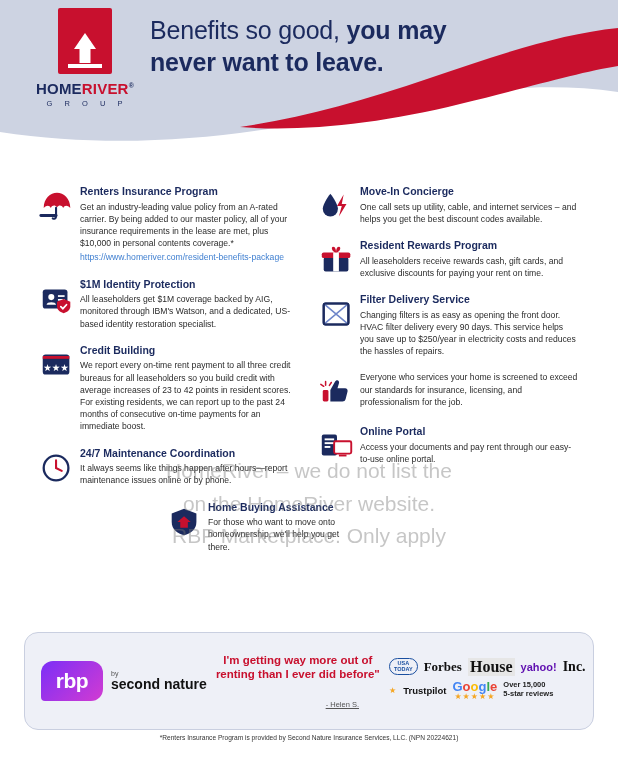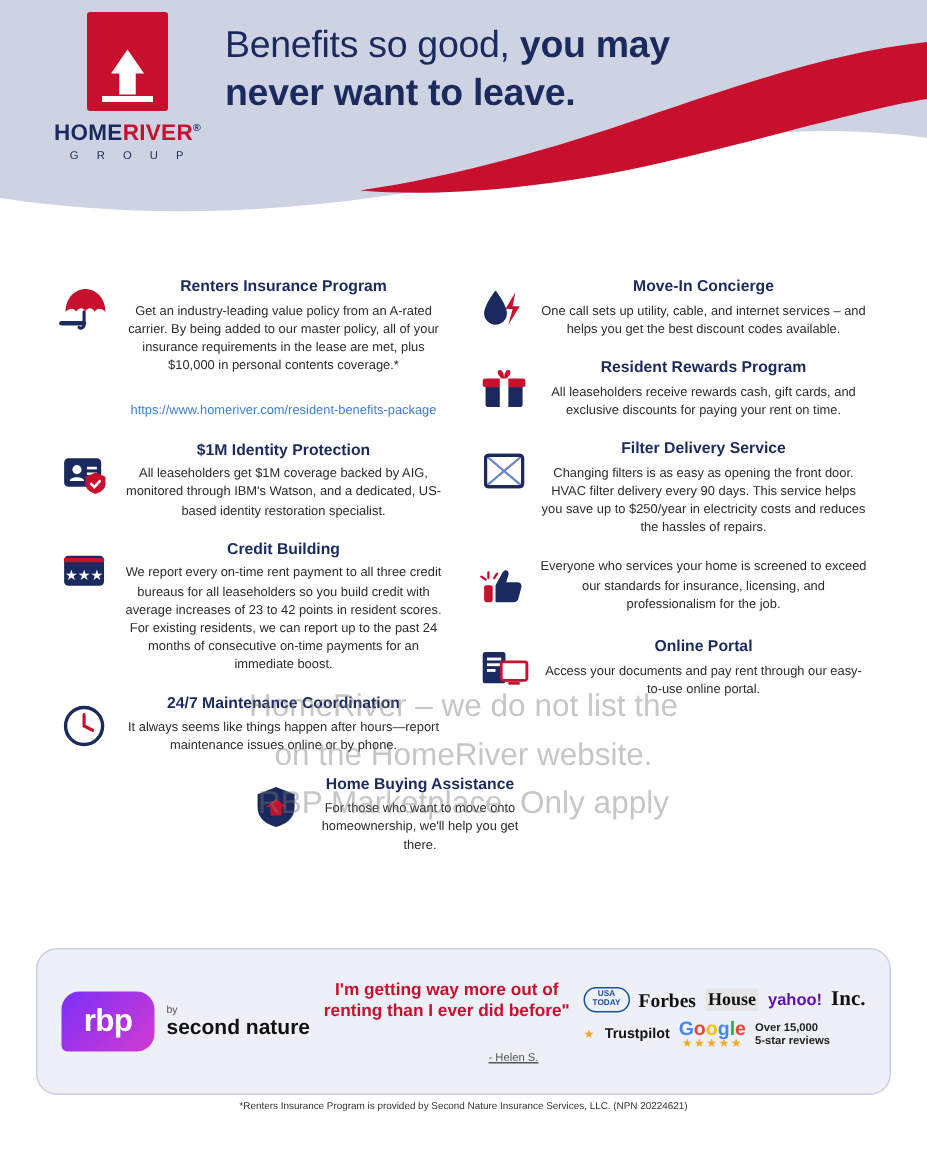--- a/index.html
+++ b/index.html
@@ -104,21 +104,21 @@
 
   
   .content {
     position: absolute;
     top: 185px; left: 0;
     width: 618px;
     display: flex;
     gap: 16px;
     padding: 0 34px;
   }
-  .col { width: 264px; text-align: center; }
+  .col { width: 264px; }
 
   .item {
     display: flex;
     margin-bottom: 14px;
   }
   .item-icon {
     width: 46px;
     min-width: 46px;
     padding-top: 2px;
     display: flex;
@@ -137,21 +137,21 @@
     font-size: 8.6px;
     line-height: 1.42;
     color: #2b2b2b;
     margin: 0;
   }
   .item-link {
     display: block;
     font-size: 8.6px;
     line-height: 1.42;
     color: #3f7fd0;
-    margin-top: 18px;
+    margin-top: 2px;
     word-break: break-all;
     text-decoration: none;
   }
 
   
   .ic { width: 38px; height: 38px; display: block; }
 
   
   .watermark {
     position: absolute;
@@ -233,21 +233,21 @@
     border: 1px solid #1a4fa0;
     color: #1a4fa0;
     border-radius: 9px;
     font-size: 5.5px;
     padding: 2px 4px;
     line-height: 1.05;
     text-align: center;
     font-weight: bold;
   }
   .forbes { font-family: "Liberation Serif", serif; font-size: 13px; font-weight: bold; color: #111; }
-  .house { font-family: "Liberation Serif", serif; font-size: 12px; font-weight: bold; color: #111; background:#e6e6e6; padding: 0 2px;}
+  .house { font-family: "Liberation Serif", serif; font-size: 16px; font-weight: bold; color: #111; background:#e6e6e6; padding: 0 2px;}
   .yahoo { font-size: 11px; font-weight: bold; color: #5f0fb0; }
   .inc { font-family: "Liberation Serif", serif; font-size: 14px; font-weight: bold; color: #111; }
   .trustpilot { font-size: 9.5px; font-weight: bold; color: #111; }
   .google {
     font-size: 13px; font-weight: bold;
     font-family: "Liberation Sans", sans-serif;
   }
   .g-b { color:#4285F4 } .g-r { color:#EA4335 } .g-y { color:#FBBC05 } .g-g { color:#34A853 }
   .stars { color: #f5a623; font-size: 8px; letter-spacing: 1px; }
   .reviews { font-size: 7.5px; color: #222; line-height: 1.15; font-weight: bold;}

